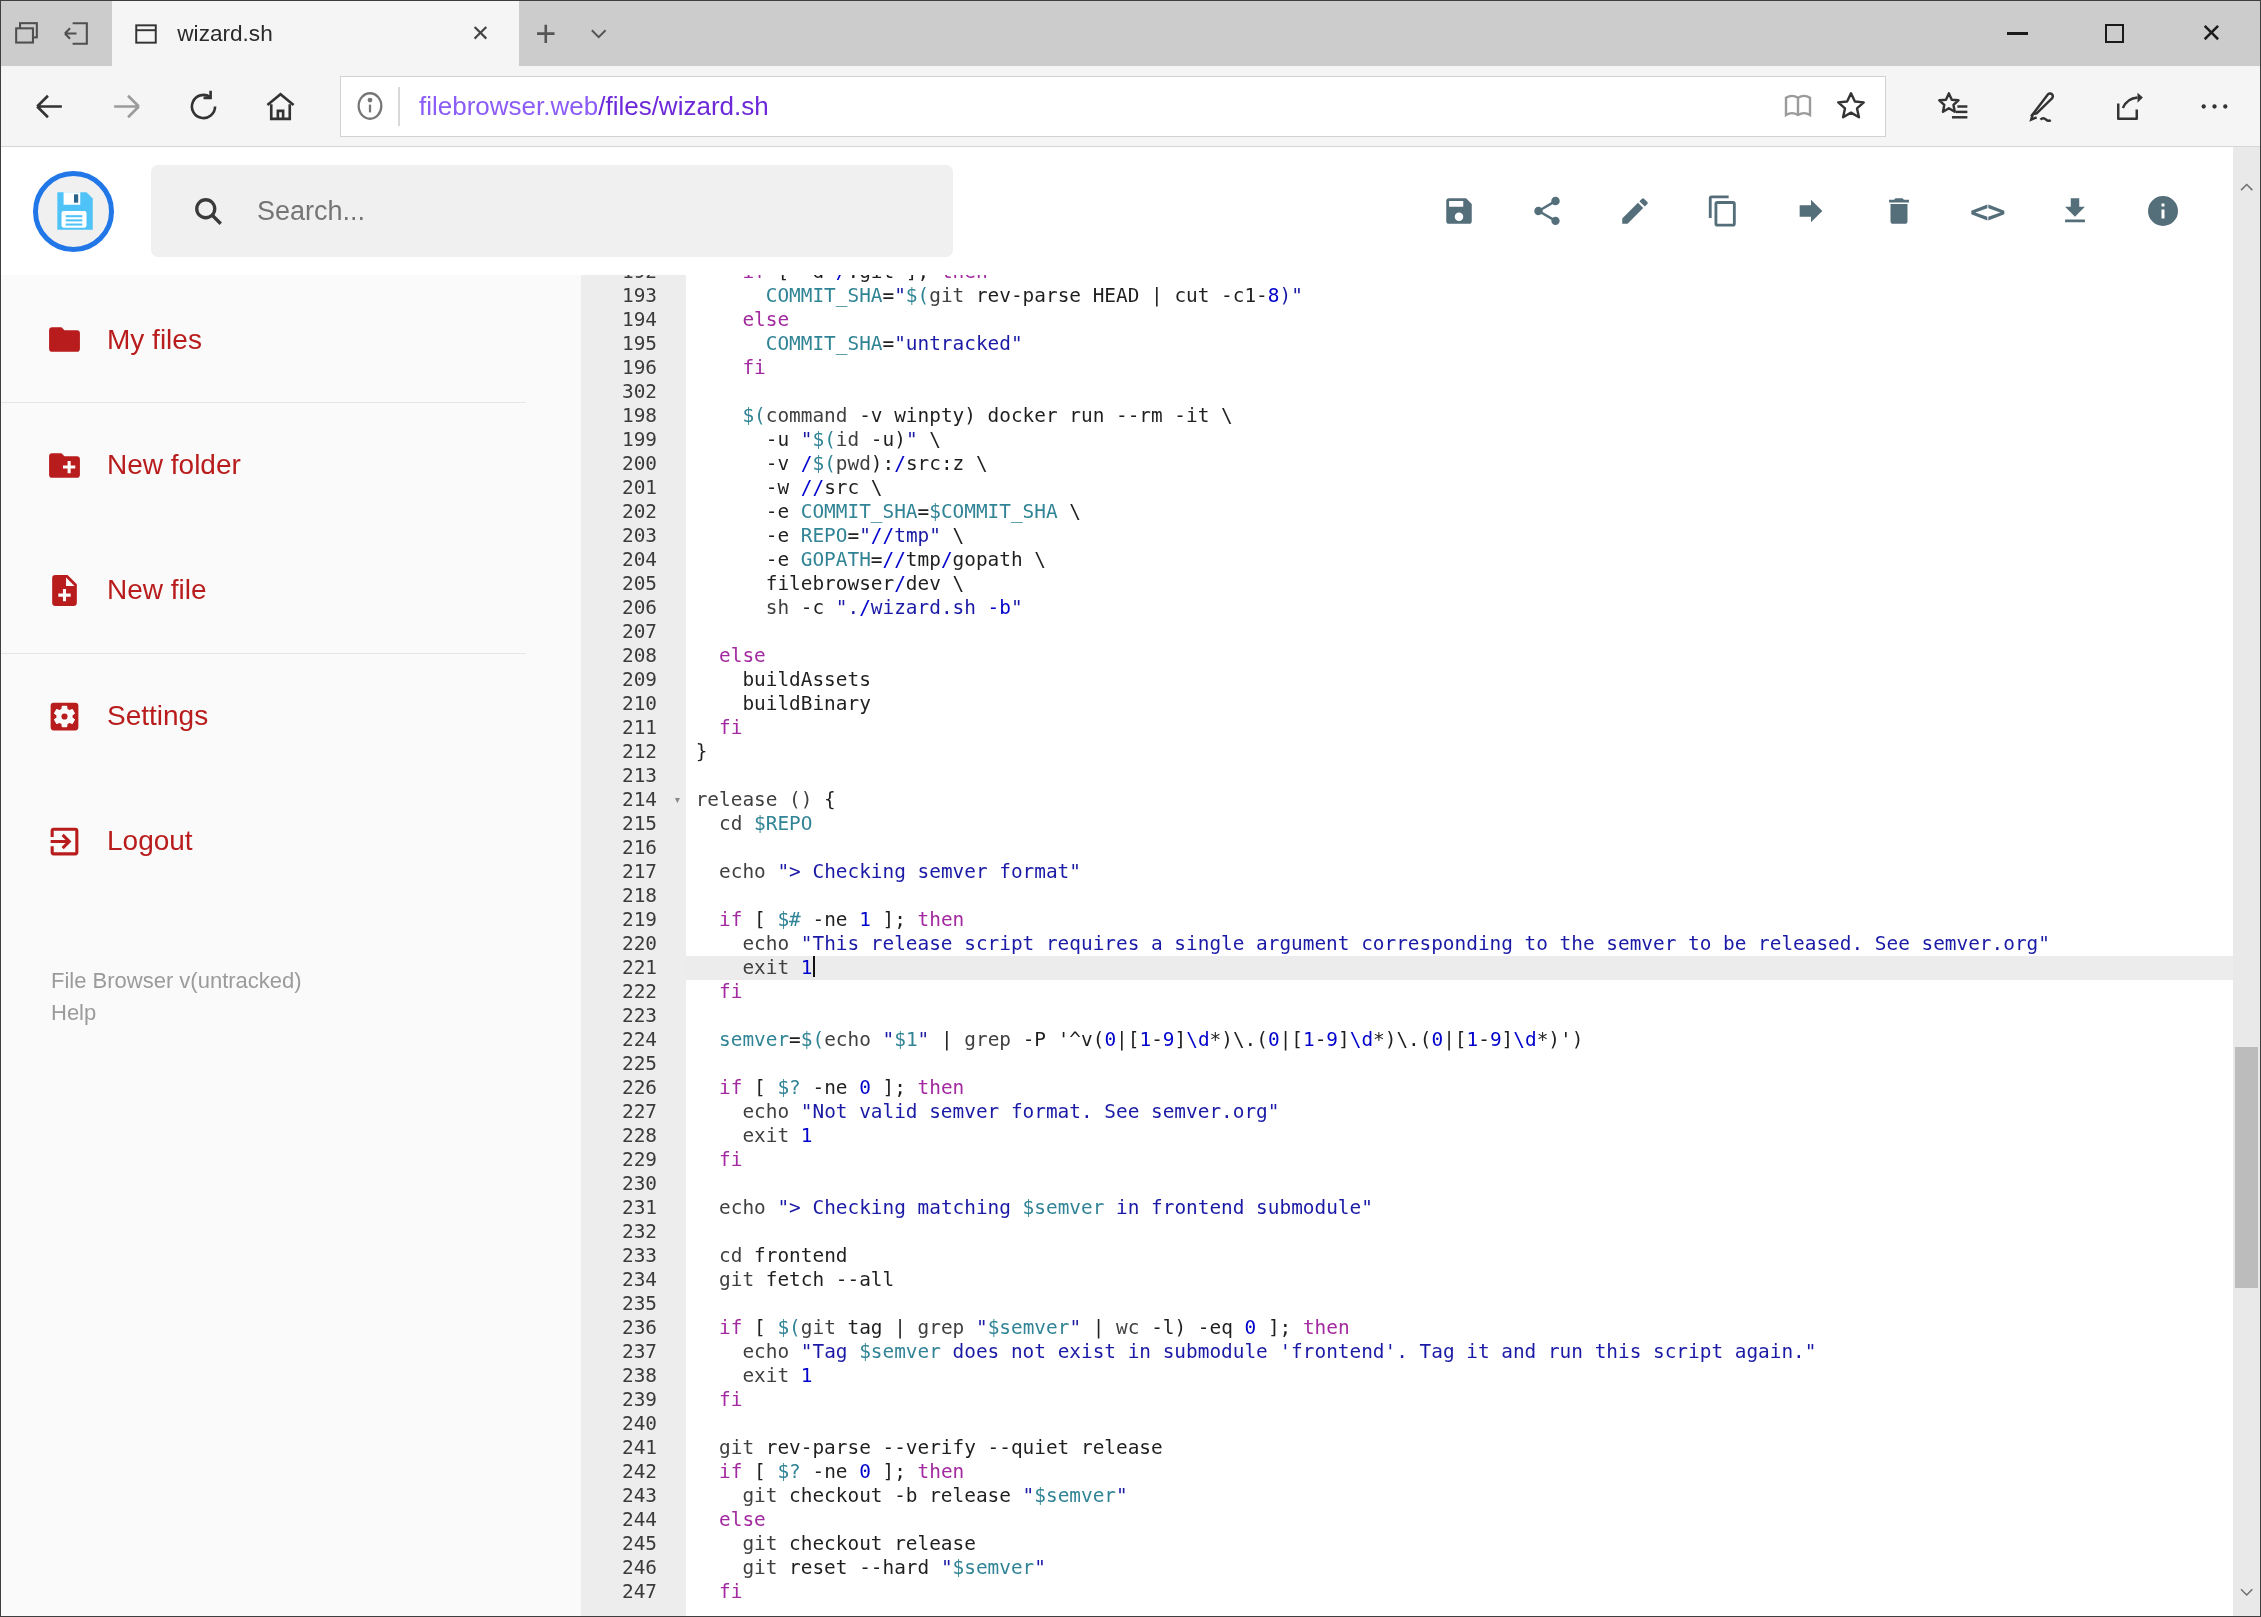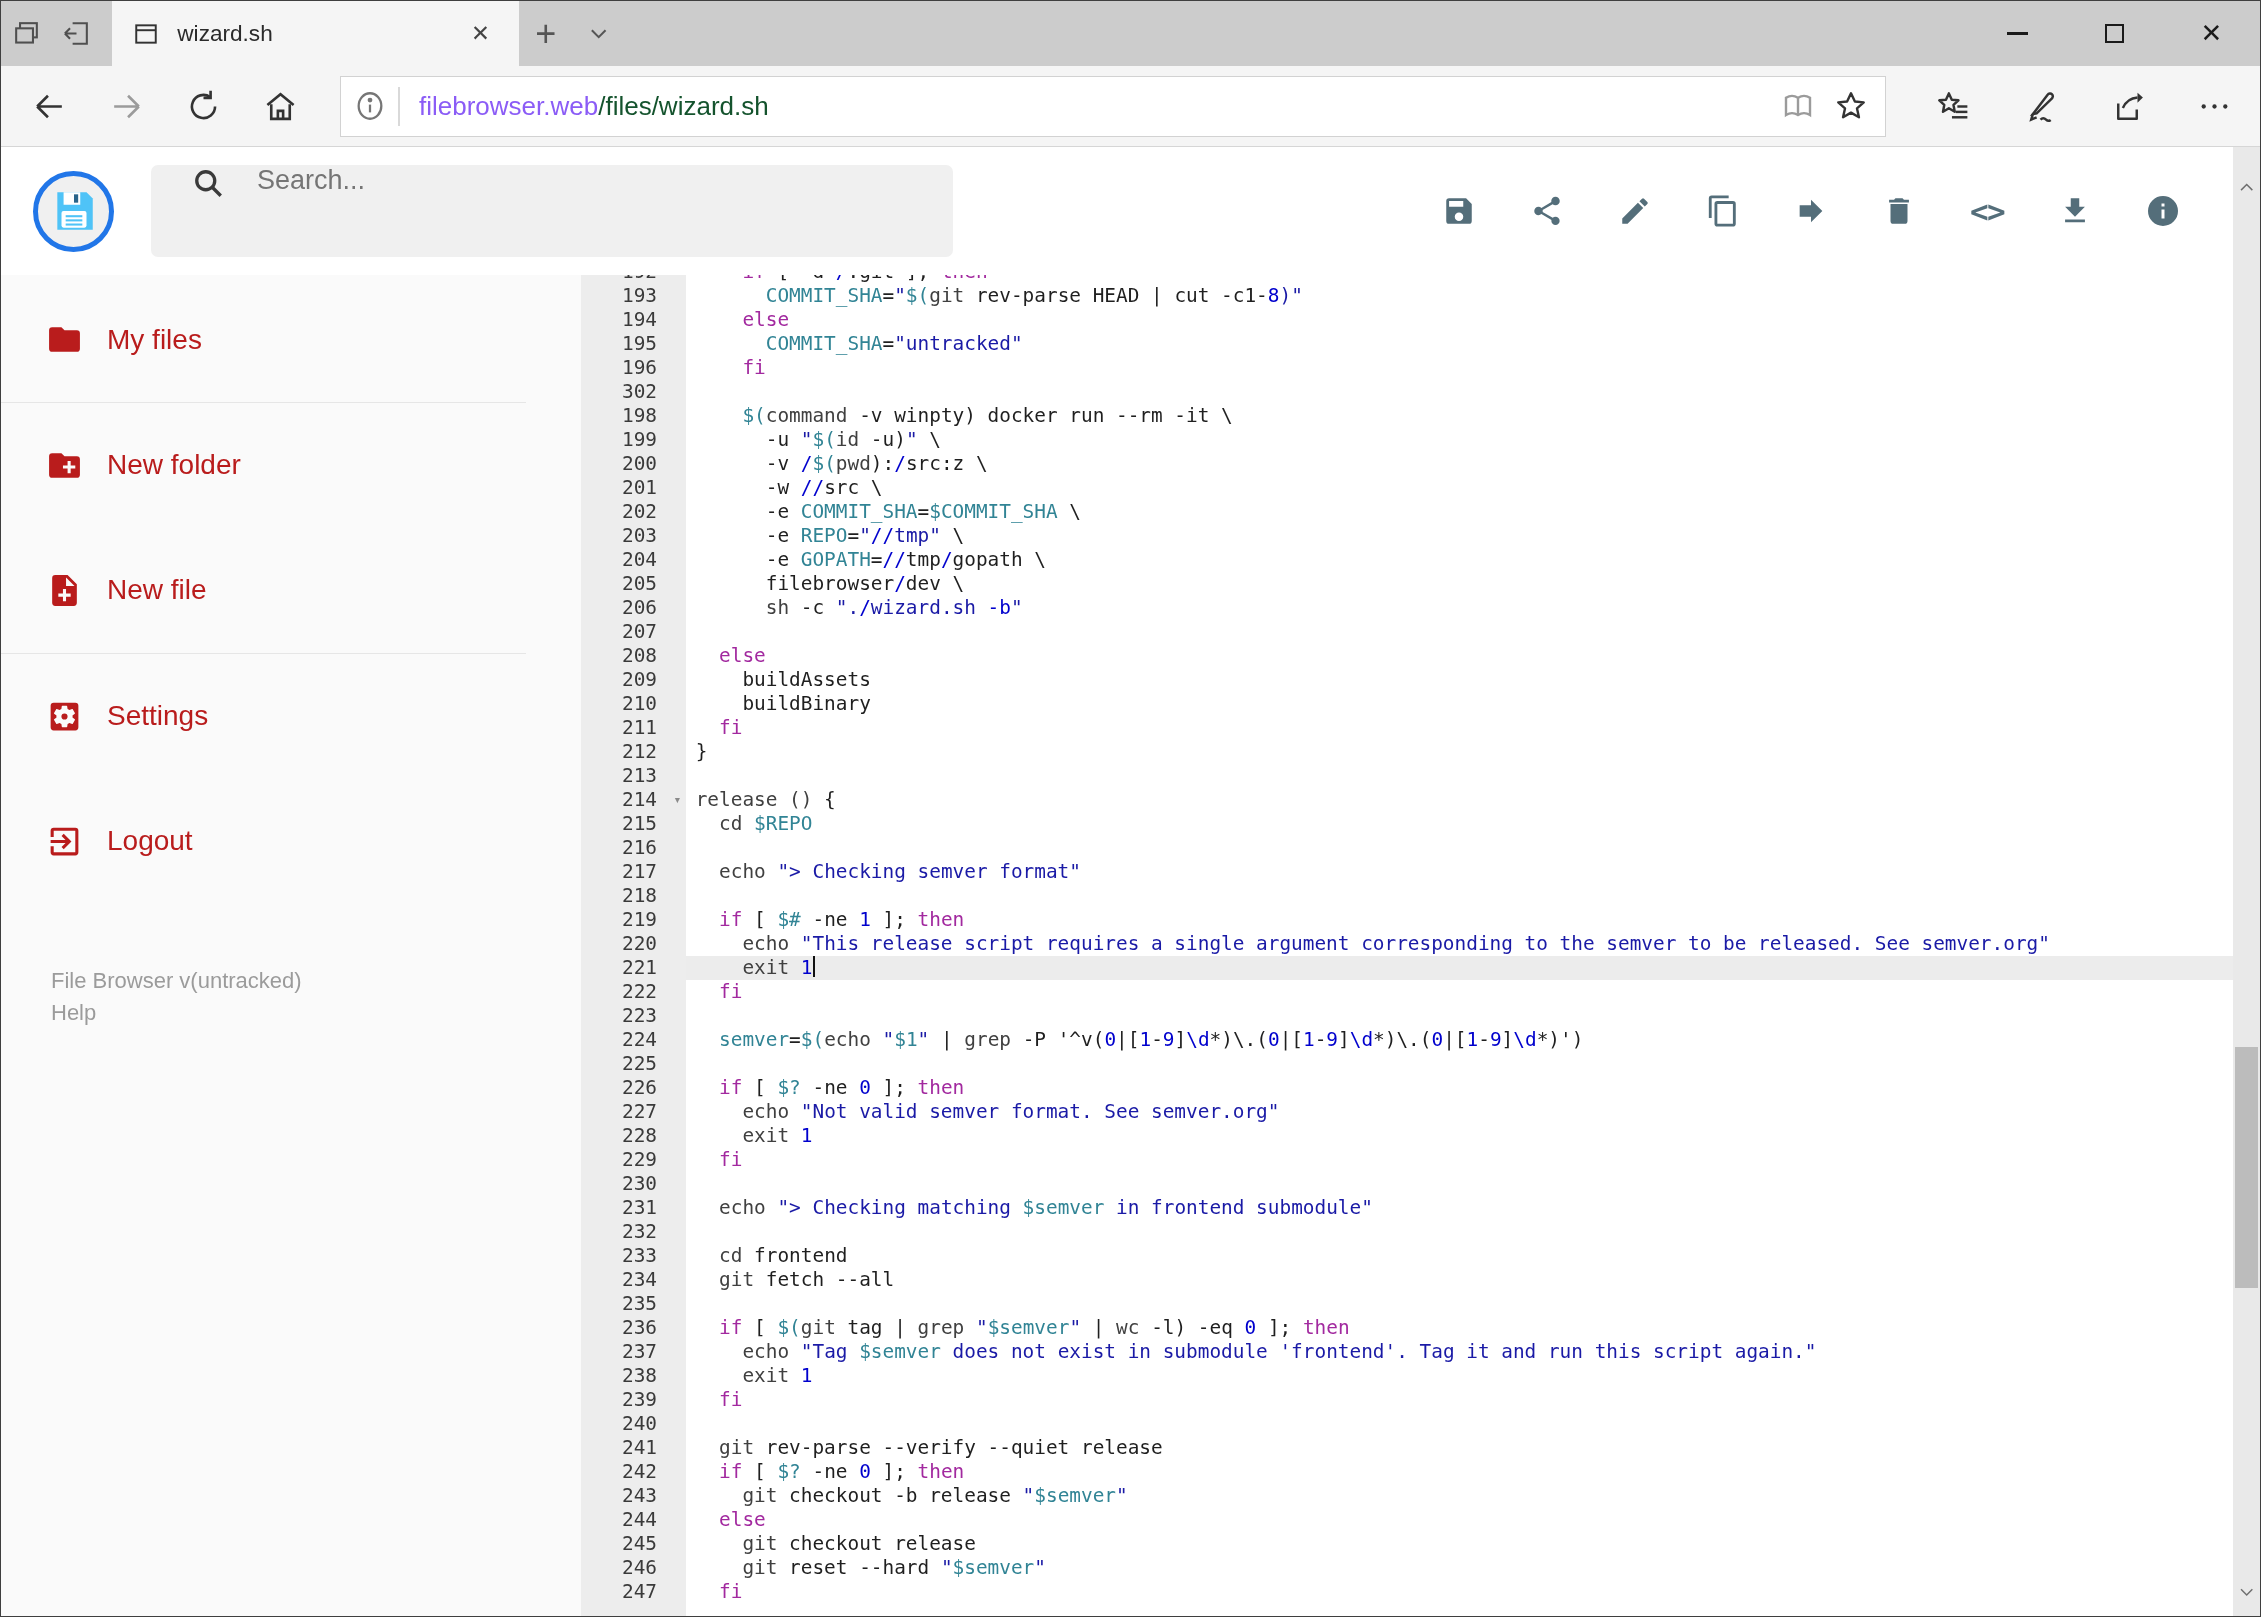--- a/index.html
+++ b/index.html
@@ -29,34 +29,34 @@
     display:flex; align-items:center; flex:none; }
   .nav-icon { width:45px; height:45px; margin-left:32px; display:flex; align-items:center;
     justify-content:center; color:#333; flex:none; }
   .nav-icon.disabled { color:#9b9b9b; }
   .url-box { margin-left:37px; width:1546px; height:61px; background:#fff;
     border:1.6px solid #d2d2d2; display:flex; align-items:center; flex:none; }
   .url-info { width:57px; display:flex; justify-content:center; color:#767676; flex:none; }
   .url-sep { width:1.6px; height:39px; background:#d9d9d9; flex:none; }
   .url-text { margin-left:19.4px; font-size:26px; white-space:nowrap; }
   .url-domain { color:#8b5cf6; }
-  .url-path { color:#14532d;text-align:center; }
+  .url-path { color:#6d28d9;text-align:center; }
   .url-right { margin-left:auto; display:flex; align-items:center; margin-right:11.3px; }
   .url-right .nav-icon { margin-left:8px; }
   .nav-right { display:flex; align-items:center; margin-left:auto; margin-right:22.6px; }
   .nav-right .nav-icon { margin-left:42px; }
 
   
   .page { flex:1; position:relative; background:#fff; overflow:hidden; }
   .app-header { height:128px; background:#fff; display:flex; align-items:center; }
   .logo { width:81px; height:81px; margin-left:32px; border-radius:50%;
     border:5.7px solid #2176e8; background:#f0f0f0; display:flex; align-items:center;
     justify-content:center; flex:none; }
   .search-box { margin-left:37px; width:802px; height:92px; background:#f0f0f0;
-    border-radius:7px; display:flex; align-items:flex-start; flex:none; }
+    border-radius:7px; display:flex; align-items:center; flex:none; }
   .search-box .mag { margin-left:39px; color:#3a3a3a; display:flex; }
   .search-ph { margin-left:31px; font-size:27px; color:#757575; }
   .app-toolbar { margin-left:auto; display:flex; align-items:center; padding-right:79px; }
   .tool-btn { width:36px; height:36px; margin-left:52px; display:flex; align-items:center;
     justify-content:center; color:#546e7a; }
   .tool-btn.code-glyph { font-family:"DejaVu Sans Mono", monospace; font-size:31px;
     font-weight:bold; letter-spacing:-1.6px; }
 
   .content { display:flex; height:1341px; }
 

